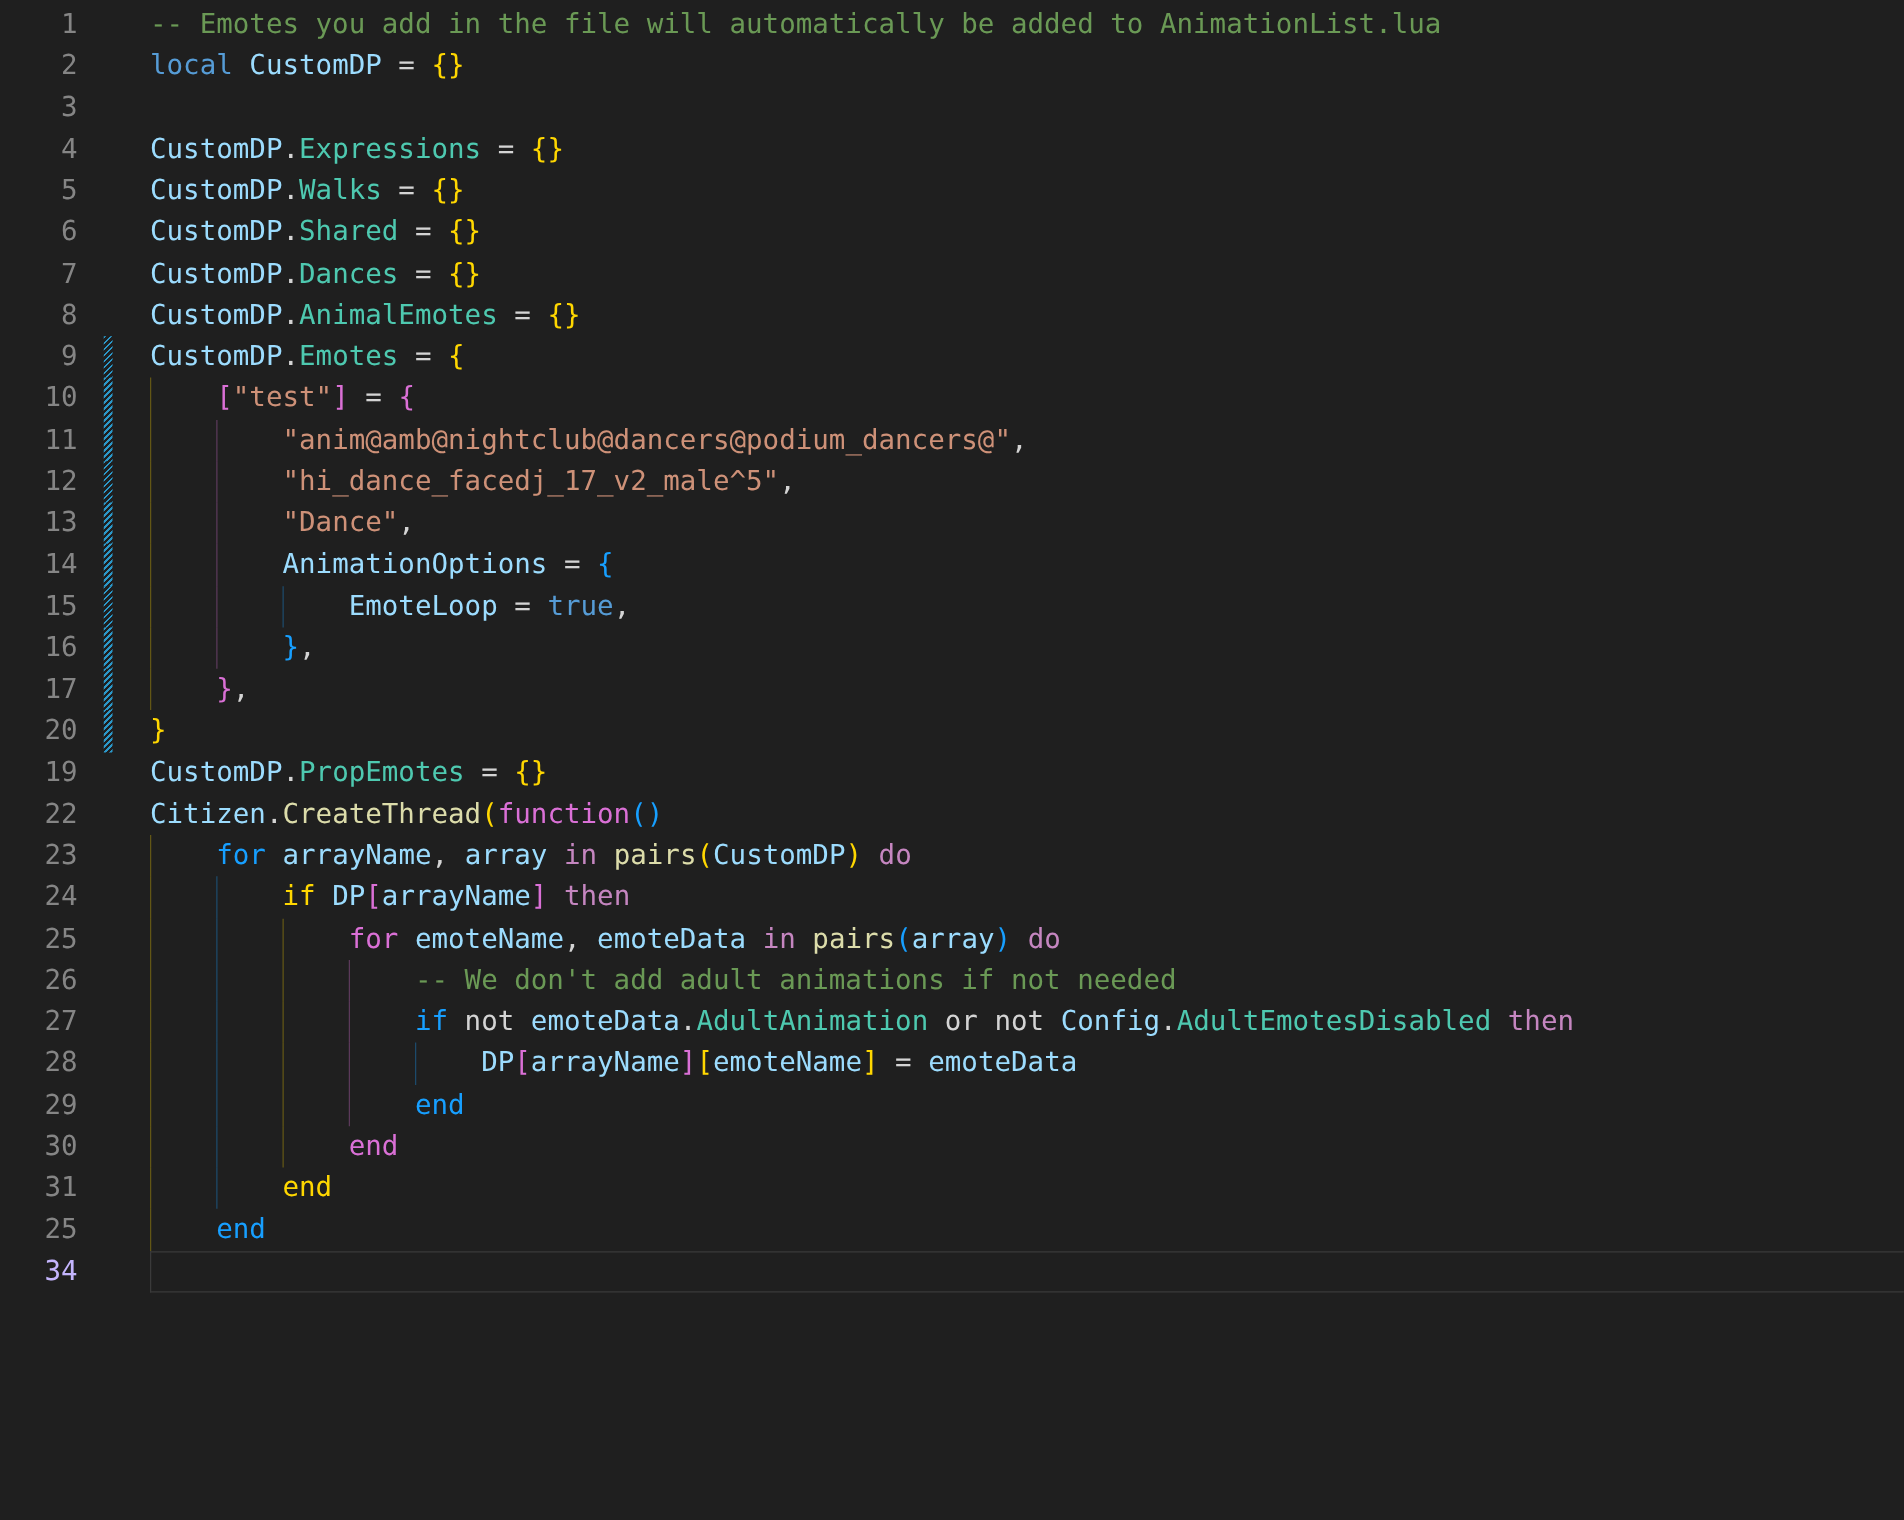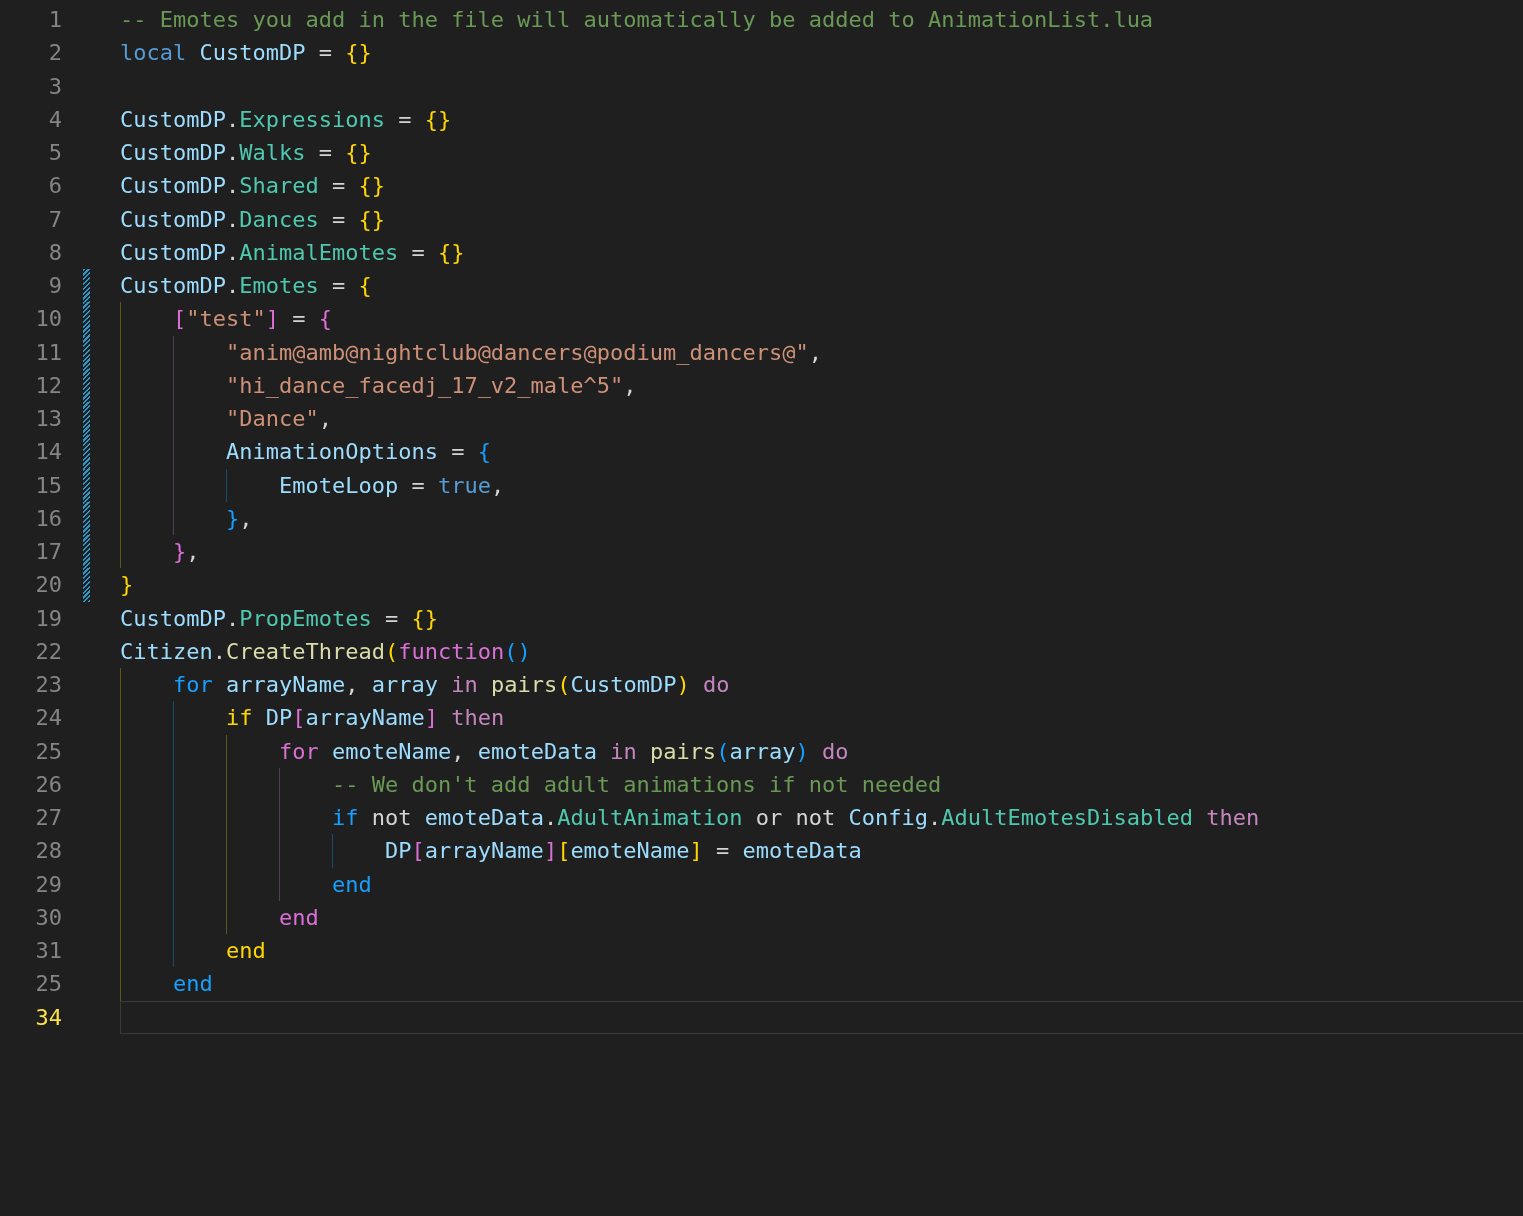--- a/index.html
+++ b/index.html
@@ -66,15 +66,15 @@
       <div class="line" style="height: 33.25px;"><span class="ln" style="color: rgb(133, 133, 133);">23</span><div class="content"><span class="guide" style="left: 0ch; background: rgba(255, 215, 0, 0.3);"></span><span class="tok" style="color: rgb(212, 212, 212);">    </span><span class="tok" style="color: rgb(23, 159, 255);">for</span><span class="tok" style="color: rgb(212, 212, 212);"> </span><span class="tok" style="color: rgb(156, 220, 254);">arrayName</span><span class="tok" style="color: rgb(212, 212, 212);">, </span><span class="tok" style="color: rgb(156, 220, 254);">array</span><span class="tok" style="color: rgb(212, 212, 212);"> </span><span class="tok" style="color: rgb(197, 134, 192);">in</span><span class="tok" style="color: rgb(212, 212, 212);"> </span><span class="tok" style="color: rgb(220, 220, 170);">pairs</span><span class="tok" style="color: rgb(255, 215, 0);">(</span><span class="tok" style="color: rgb(156, 220, 254);">CustomDP</span><span class="tok" style="color: rgb(255, 215, 0);">)</span><span class="tok" style="color: rgb(212, 212, 212);"> </span><span class="tok" style="color: rgb(197, 134, 192);">do</span></div></div>
       <div class="line" style="height: 33.25px;"><span class="ln" style="color: rgb(133, 133, 133);">24</span><div class="content"><span class="guide" style="left: 0ch; background: rgba(255, 215, 0, 0.3);"></span><span class="guide" style="left: 4ch; background: rgba(23, 159, 255, 0.34);"></span><span class="tok" style="color: rgb(212, 212, 212);">        </span><span class="tok" style="color: rgb(255, 215, 0);">if</span><span class="tok" style="color: rgb(212, 212, 212);"> </span><span class="tok" style="color: rgb(156, 220, 254);">DP</span><span class="tok" style="color: rgb(218, 112, 214);">[</span><span class="tok" style="color: rgb(156, 220, 254);">arrayName</span><span class="tok" style="color: rgb(218, 112, 214);">]</span><span class="tok" style="color: rgb(212, 212, 212);"> </span><span class="tok" style="color: rgb(197, 134, 192);">then</span></div></div>
       <div class="line" style="height: 33.25px;"><span class="ln" style="color: rgb(133, 133, 133);">25</span><div class="content"><span class="guide" style="left: 0ch; background: rgba(255, 215, 0, 0.3);"></span><span class="guide" style="left: 4ch; background: rgba(23, 159, 255, 0.34);"></span><span class="guide" style="left: 8ch; background: rgba(255, 215, 0, 0.3);"></span><span class="tok" style="color: rgb(212, 212, 212);">            </span><span class="tok" style="color: rgb(218, 112, 214);">for</span><span class="tok" style="color: rgb(212, 212, 212);"> </span><span class="tok" style="color: rgb(156, 220, 254);">emoteName</span><span class="tok" style="color: rgb(212, 212, 212);">, </span><span class="tok" style="color: rgb(156, 220, 254);">emoteData</span><span class="tok" style="color: rgb(212, 212, 212);"> </span><span class="tok" style="color: rgb(197, 134, 192);">in</span><span class="tok" style="color: rgb(212, 212, 212);"> </span><span class="tok" style="color: rgb(220, 220, 170);">pairs</span><span class="tok" style="color: rgb(23, 159, 255);">(</span><span class="tok" style="color: rgb(156, 220, 254);">array</span><span class="tok" style="color: rgb(23, 159, 255);">)</span><span class="tok" style="color: rgb(212, 212, 212);"> </span><span class="tok" style="color: rgb(197, 134, 192);">do</span></div></div>
       <div class="line" style="height: 33.25px;"><span class="ln" style="color: rgb(133, 133, 133);">26</span><div class="content"><span class="guide" style="left: 0ch; background: rgba(255, 215, 0, 0.3);"></span><span class="guide" style="left: 4ch; background: rgba(23, 159, 255, 0.34);"></span><span class="guide" style="left: 8ch; background: rgba(255, 215, 0, 0.3);"></span><span class="guide" style="left: 12ch; background: rgba(218, 112, 214, 0.32);"></span><span class="tok" style="color: rgb(212, 212, 212);">                </span><span class="tok" style="color: rgb(106, 153, 85);">-- We don't add adult animations if not needed</span></div></div>
       <div class="line" style="height: 33.25px;"><span class="ln" style="color: rgb(133, 133, 133);">27</span><div class="content"><span class="guide" style="left: 0ch; background: rgba(255, 215, 0, 0.3);"></span><span class="guide" style="left: 4ch; background: rgba(23, 159, 255, 0.34);"></span><span class="guide" style="left: 8ch; background: rgba(255, 215, 0, 0.3);"></span><span class="guide" style="left: 12ch; background: rgba(218, 112, 214, 0.32);"></span><span class="tok" style="color: rgb(212, 212, 212);">                </span><span class="tok" style="color: rgb(23, 159, 255);">if</span><span class="tok" style="color: rgb(212, 212, 212);"> </span><span class="tok" style="color: rgb(212, 212, 212);">not</span><span class="tok" style="color: rgb(212, 212, 212);"> </span><span class="tok" style="color: rgb(156, 220, 254);">emoteData</span><span class="tok" style="color: rgb(212, 212, 212);">.</span><span class="tok" style="color: rgb(78, 201, 176);">AdultAnimation</span><span class="tok" style="color: rgb(212, 212, 212);"> </span><span class="tok" style="color: rgb(212, 212, 212);">or</span><span class="tok" style="color: rgb(212, 212, 212);"> </span><span class="tok" style="color: rgb(212, 212, 212);">not</span><span class="tok" style="color: rgb(212, 212, 212);"> </span><span class="tok" style="color: rgb(156, 220, 254);">Config</span><span class="tok" style="color: rgb(212, 212, 212);">.</span><span class="tok" style="color: rgb(78, 201, 176);">AdultEmotesDisabled</span><span class="tok" style="color: rgb(212, 212, 212);"> </span><span class="tok" style="color: rgb(197, 134, 192);">then</span></div></div>
       <div class="line" style="height: 33.25px;"><span class="ln" style="color: rgb(133, 133, 133);">28</span><div class="content"><span class="guide" style="left: 0ch; background: rgba(255, 215, 0, 0.3);"></span><span class="guide" style="left: 4ch; background: rgba(23, 159, 255, 0.34);"></span><span class="guide" style="left: 8ch; background: rgba(255, 215, 0, 0.3);"></span><span class="guide" style="left: 12ch; background: rgba(218, 112, 214, 0.32);"></span><span class="guide" style="left: 16ch; background: rgba(23, 159, 255, 0.34);"></span><span class="tok" style="color: rgb(212, 212, 212);">                    </span><span class="tok" style="color: rgb(156, 220, 254);">DP</span><span class="tok" style="color: rgb(218, 112, 214);">[</span><span class="tok" style="color: rgb(156, 220, 254);">arrayName</span><span class="tok" style="color: rgb(218, 112, 214);">]</span><span class="tok" style="color: rgb(255, 215, 0);">[</span><span class="tok" style="color: rgb(156, 220, 254);">emoteName</span><span class="tok" style="color: rgb(255, 215, 0);">]</span><span class="tok" style="color: rgb(212, 212, 212);"> = </span><span class="tok" style="color: rgb(156, 220, 254);">emoteData</span></div></div>
       <div class="line" style="height: 33.25px;"><span class="ln" style="color: rgb(133, 133, 133);">29</span><div class="content"><span class="guide" style="left: 0ch; background: rgba(255, 215, 0, 0.3);"></span><span class="guide" style="left: 4ch; background: rgba(23, 159, 255, 0.34);"></span><span class="guide" style="left: 8ch; background: rgba(255, 215, 0, 0.3);"></span><span class="guide" style="left: 12ch; background: rgba(218, 112, 214, 0.32);"></span><span class="tok" style="color: rgb(212, 212, 212);">                </span><span class="tok" style="color: rgb(23, 159, 255);">end</span></div></div>
       <div class="line" style="height: 33.25px;"><span class="ln" style="color: rgb(133, 133, 133);">30</span><div class="content"><span class="guide" style="left: 0ch; background: rgba(255, 215, 0, 0.3);"></span><span class="guide" style="left: 4ch; background: rgba(23, 159, 255, 0.34);"></span><span class="guide" style="left: 8ch; background: rgba(255, 215, 0, 0.3);"></span><span class="tok" style="color: rgb(212, 212, 212);">            </span><span class="tok" style="color: rgb(218, 112, 214);">end</span></div></div>
       <div class="line" style="height: 33.25px;"><span class="ln" style="color: rgb(133, 133, 133);">31</span><div class="content"><span class="guide" style="left: 0ch; background: rgba(255, 215, 0, 0.3);"></span><span class="guide" style="left: 4ch; background: rgba(23, 159, 255, 0.34);"></span><span class="tok" style="color: rgb(212, 212, 212);">        </span><span class="tok" style="color: rgb(255, 215, 0);">end</span></div></div>
       <div class="line" style="height: 33.25px;"><span class="ln" style="color: rgb(133, 133, 133);">25</span><div class="content"><span class="guide" style="left: 0ch; background: rgba(255, 215, 0, 0.3);"></span><span class="tok" style="color: rgb(212, 212, 212);">    </span><span class="tok" style="color: rgb(23, 159, 255);">end</span></div></div>
-      <div class="line" style="height: 33.25px;"><span class="ln active" style="color: #fde047;">34</span><div class="content"></div><div class="hl" style="border-color: rgb(58, 58, 58);"></div></div>
+      <div class="line" style="height: 33.25px;"><span class="ln active" style="color: #c4b5fd;">34</span><div class="content"></div><div class="hl" style="border-color: rgb(58, 58, 58);"></div></div>
     </div>
 </div>
 
 </body></html>

